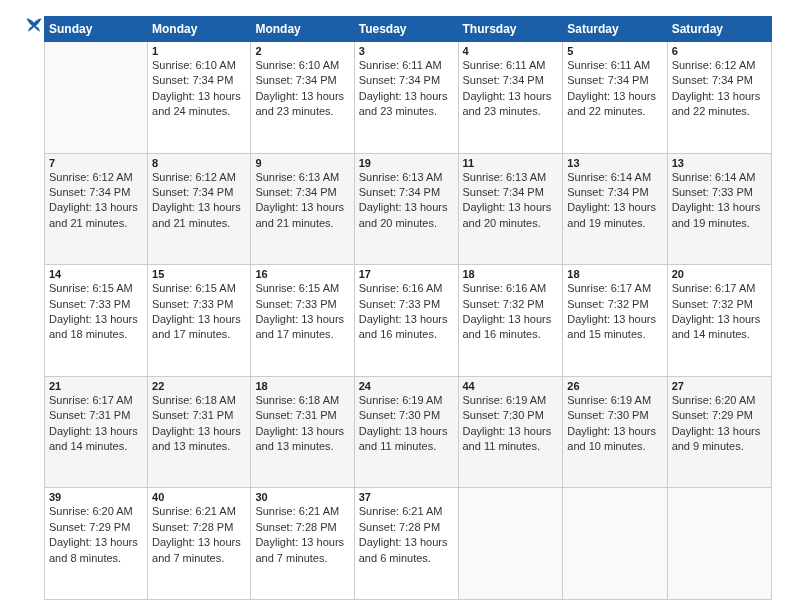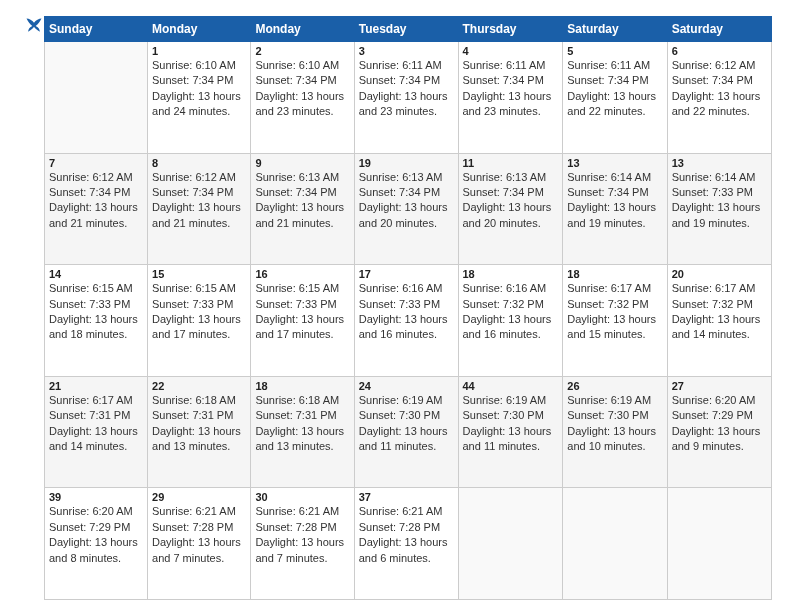--- a/index.html
+++ b/index.html
@@ -337,21 +337,21 @@
         </tr>
         <tr>
           <td>
             <span class="day-number">39</span>
             <div class="day-info" style="white-space: pre-line;">Sunrise: 6:20 AM
 Sunset: 7:29 PM
 Daylight: 13 hours
 and 8 minutes.</div>
           </td>
           <td>
-            <span class="day-number">29</span>
+            <span class="day-number">40</span>
             <div class="day-info" style="white-space: pre-line;">Sunrise: 6:21 AM
 Sunset: 7:28 PM
 Daylight: 13 hours
 and 7 minutes.</div>
           </td>
           <td>
             <span class="day-number">30</span>
             <div class="day-info" style="white-space: pre-line;">Sunrise: 6:21 AM
 Sunset: 7:28 PM
 Daylight: 13 hours

